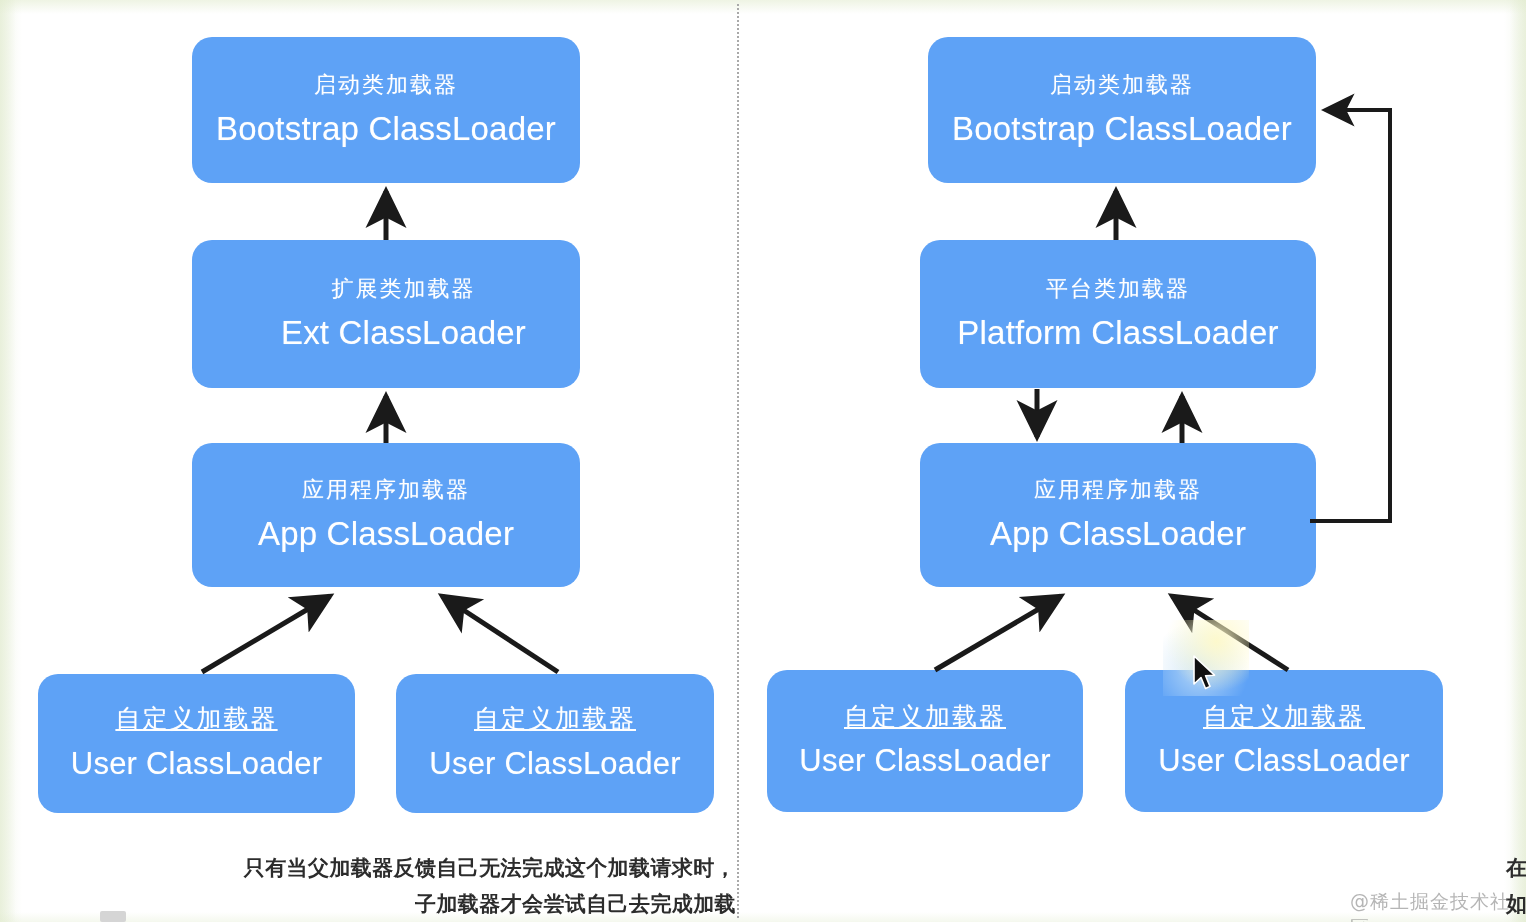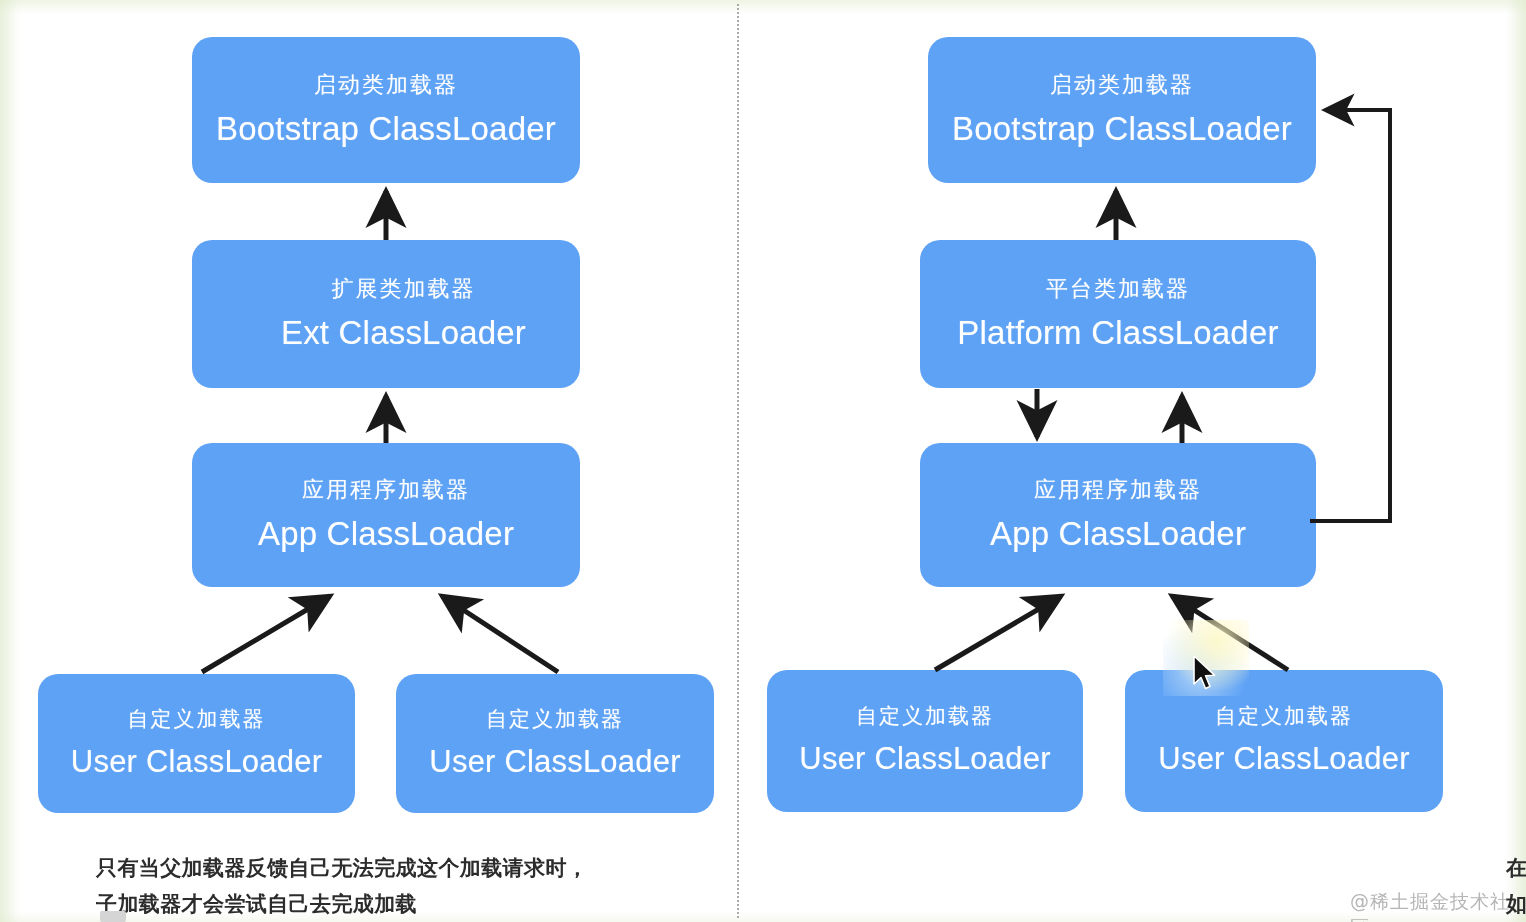--- a/index.html
+++ b/index.html
@@ -68,21 +68,21 @@
     font-size: 22px;
     letter-spacing: 2px;
     font-weight: 500;
   }
   .node .en {
     font-size: 33px;
     letter-spacing: 0.2px;
     margin-top: 12px;
     font-weight: 400;
   }
-  .node.small .cn { font-size: 21px; }
+  .node.small .cn { font-size: 25px; text-decoration: underline; }
   .node.small .en { font-size: 31px; }
 
   svg.arrows {
     position: absolute;
     left: 0;
     top: 0;
     width: 1526px;
     height: 922px;
     pointer-events: none;
   }
@@ -90,21 +90,21 @@
   .caption {
     position: absolute;
     color: #2c2c2c;
     font-size: 21px;
     line-height: 1.72;
     letter-spacing: 0.4px;
     white-space: pre-line;
     font-family: "DejaVu Sans", "Liberation Sans", sans-serif;
     font-weight: 600;
   }
-  #caption-left  { left: 96px;  top: 850px; width: 640px; }
+  #caption-left  { left: 96px;  top: 850px; width: 640px; text-align: right; }
   #caption-right { left: 768px; top: 850px; width: 756px; }
 
   #caption-stub {
     position: absolute;
     left: 100px;
     top: 911px;
     width: 26px;
     height: 11px;
     background: #d5d5d5;
     border-radius: 2px;

